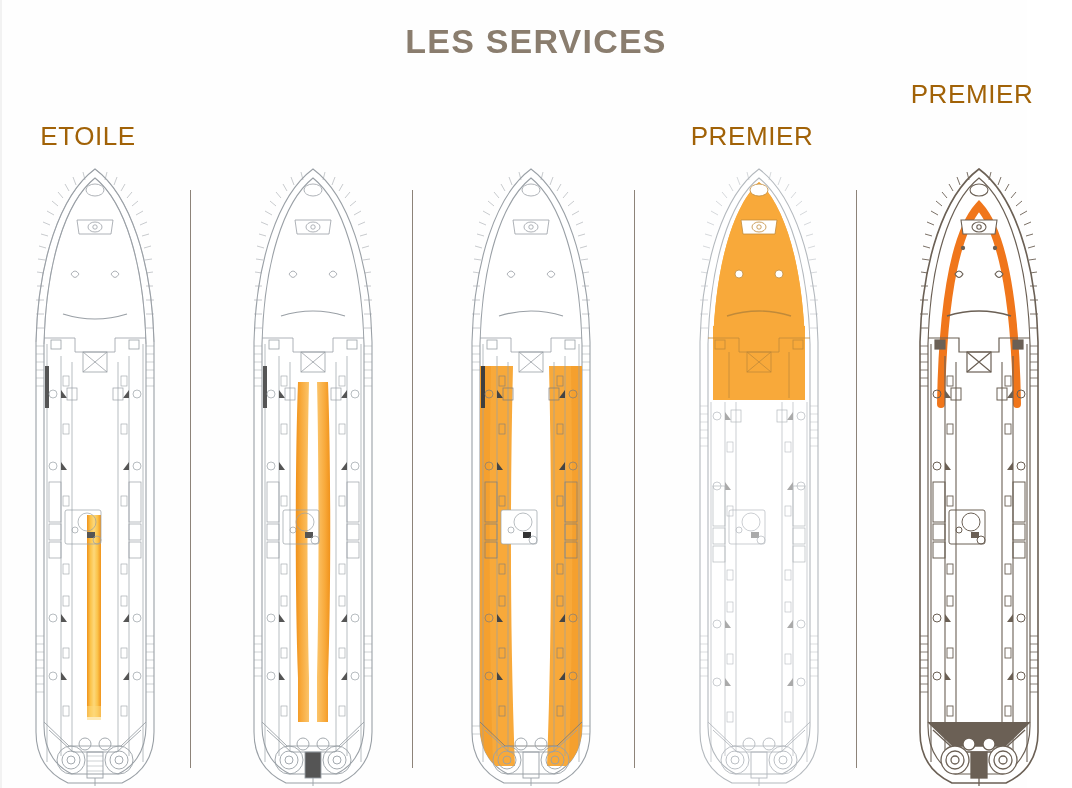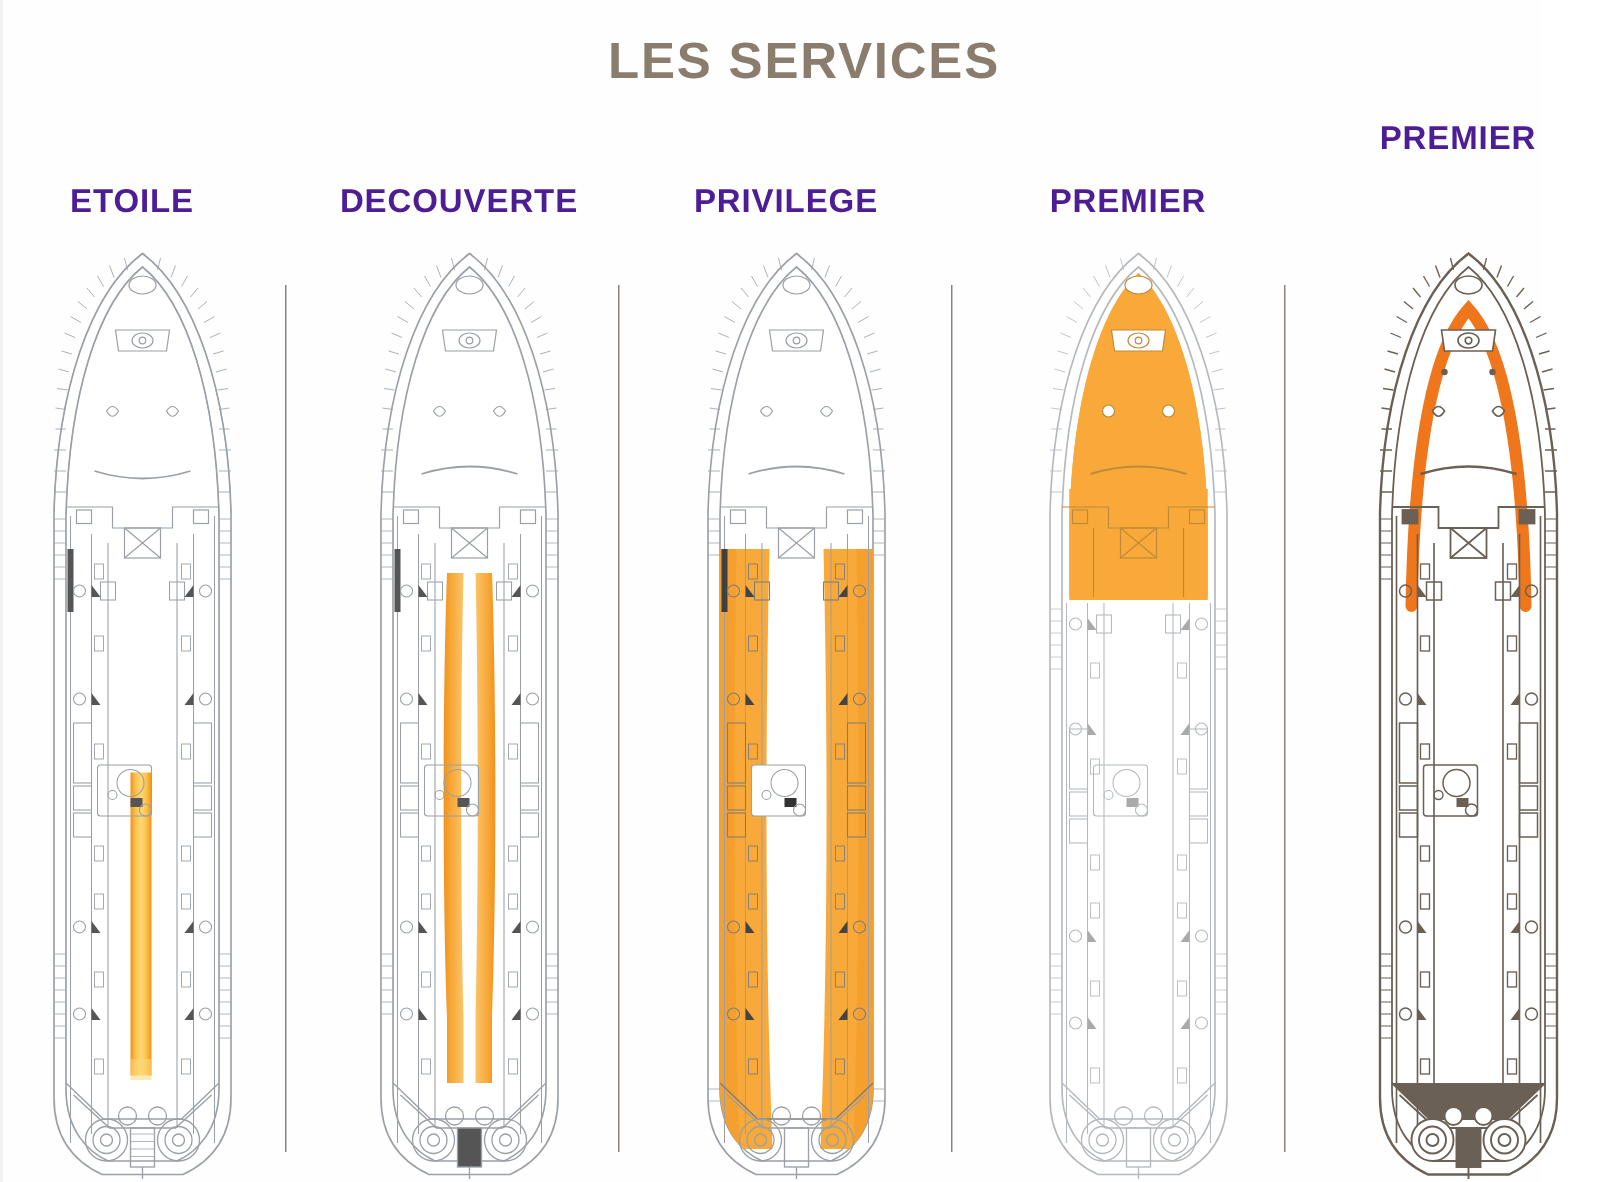--- a/index.html
+++ b/index.html
@@ -28,24 +28,24 @@
     font-size:34px;
     font-weight:bold;
     letter-spacing:1.2px;
     color:#8a7d6e;
     font-family:"Liberation Sans", sans-serif;
   }
   .col-label{
     position:absolute;
     width:200px;
     text-align:center;
-    font-size:22px;
-    font-weight:bold;
+    font-size:26px;
+    font-weight:normal;
     letter-spacing:0.6px;
-    color:#4c1d95;
+    color:#a16207;
     line-height:1.12;
   }
   .divider{
     position:absolute;
     width:1px;
     background:#8d8379;
     top:190px;
     height:578px;
   }
   .ship-wrap{
@@ -286,23 +286,20 @@
           <line x1="62" y1="590" x2="78" y2="590"></line>
             <line x1="62" y1="595" x2="78" y2="595"></line>
           <line x1="62" y1="600" x2="78" y2="600"></line>
             <line x1="62" y1="605" x2="78" y2="605"></line>
         </g>
         <line x1="70" y1="612" x2="70" y2="620"></line>
       </g>
     </svg>
   </div>
 
-  <div class="col-label" style="left:206px;top:122px">
-    <div>DECOUVERTE</div>
-  </div>
   <div class="ship-wrap" style="left:243px">
     <svg width="140" height="620" viewBox="0 0 140 620">
       <defs>
         <linearGradient id="grad-band-2a" x1="0" y1="0" x2="1" y2="0">
           <stop offset="0%" stop-color="#f0921b"></stop>
           <stop offset="40%" stop-color="#f8a93a"></stop>
           <stop offset="100%" stop-color="#fbc46a"></stop>
         </linearGradient>
         <linearGradient id="grad-band-2b" x1="1" y1="0" x2="0" y2="0">
           <stop offset="0%" stop-color="#f0921b"></stop>
@@ -473,23 +470,20 @@
           <circle cx="94" cy="594" r="9"></circle>
           <circle cx="94" cy="594" r="4"></circle>
         <circle cx="60" cy="578" r="6"></circle>
           <circle cx="80" cy="578" r="6"></circle>
         <rect x="62" y="586" width="16" height="26" fill="#555"></rect>
         <line x1="70" y1="612" x2="70" y2="620"></line>
       </g>
     </svg>
   </div>
 
-  <div class="col-label" style="left:424px;top:122px">
-    <div>PRIVILEGE</div>
-  </div>
   <div class="ship-wrap" style="left:461px">
     <svg width="140" height="620" viewBox="0 0 140 620">
       <defs>
         <clipPath id="hull-clip-3">
           <path d="M70 12 C 40 36 21 98 19 178 L19 560 C 19 588 34 602 47 608 L93 608 C106 602 121 588 121 560 L121 178 C119 98 100 36 70 12 Z"></path>
         </clipPath>
       </defs>
 
       <g stroke="#9aa0a6" fill="none" stroke-width="1.1">
         <path d="M70 3 C 35 29 13 95 11 176 L11 566 C 11 596 28 610 43 617 L97 617 C112 610 129 596 129 566 L129 176 C127 95 105 29 70 3 Z" fill="#ffffff"></path>

